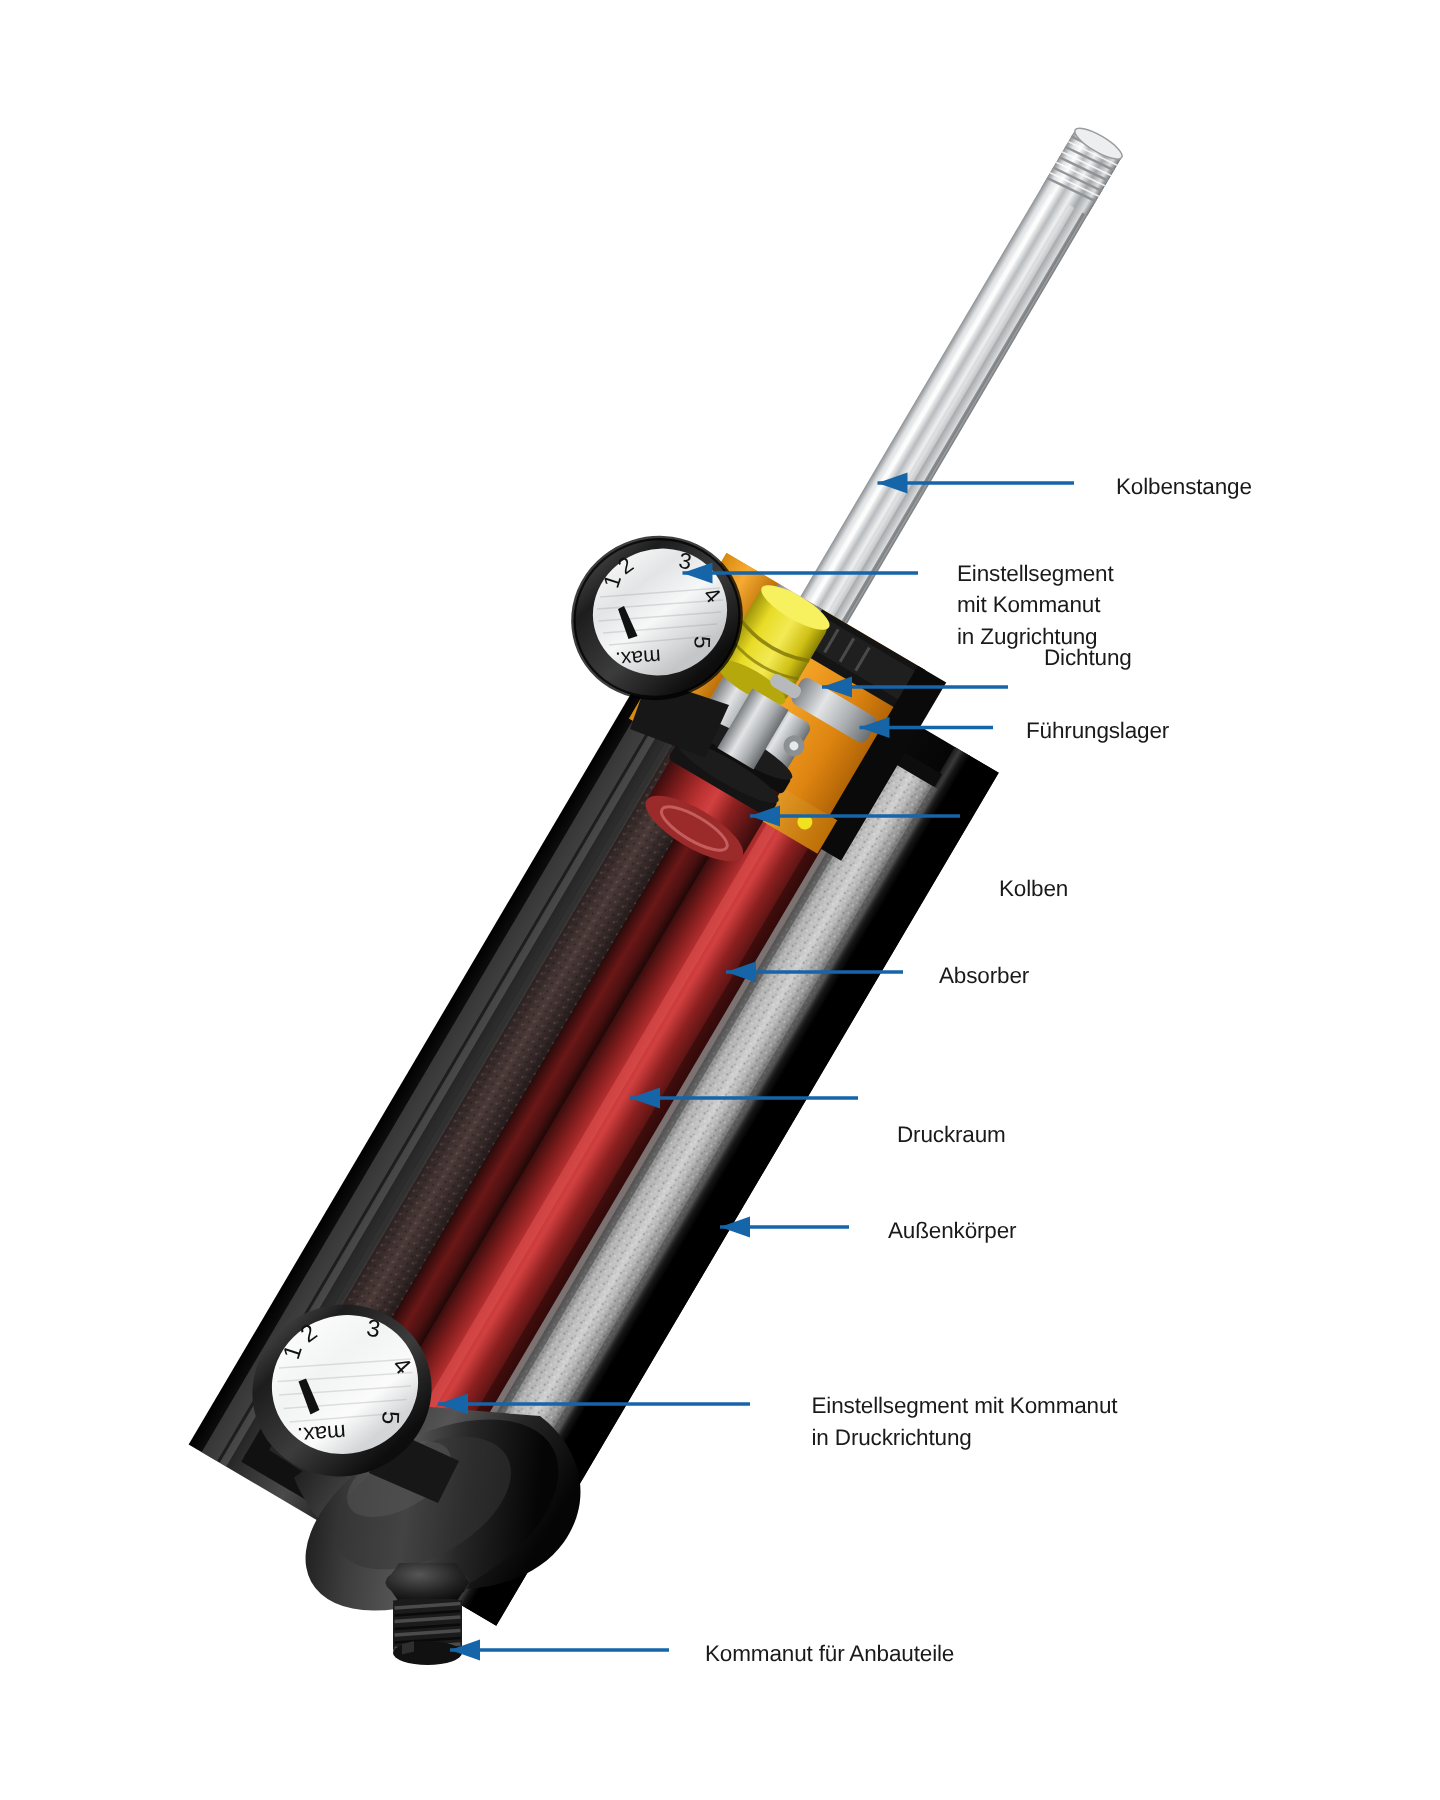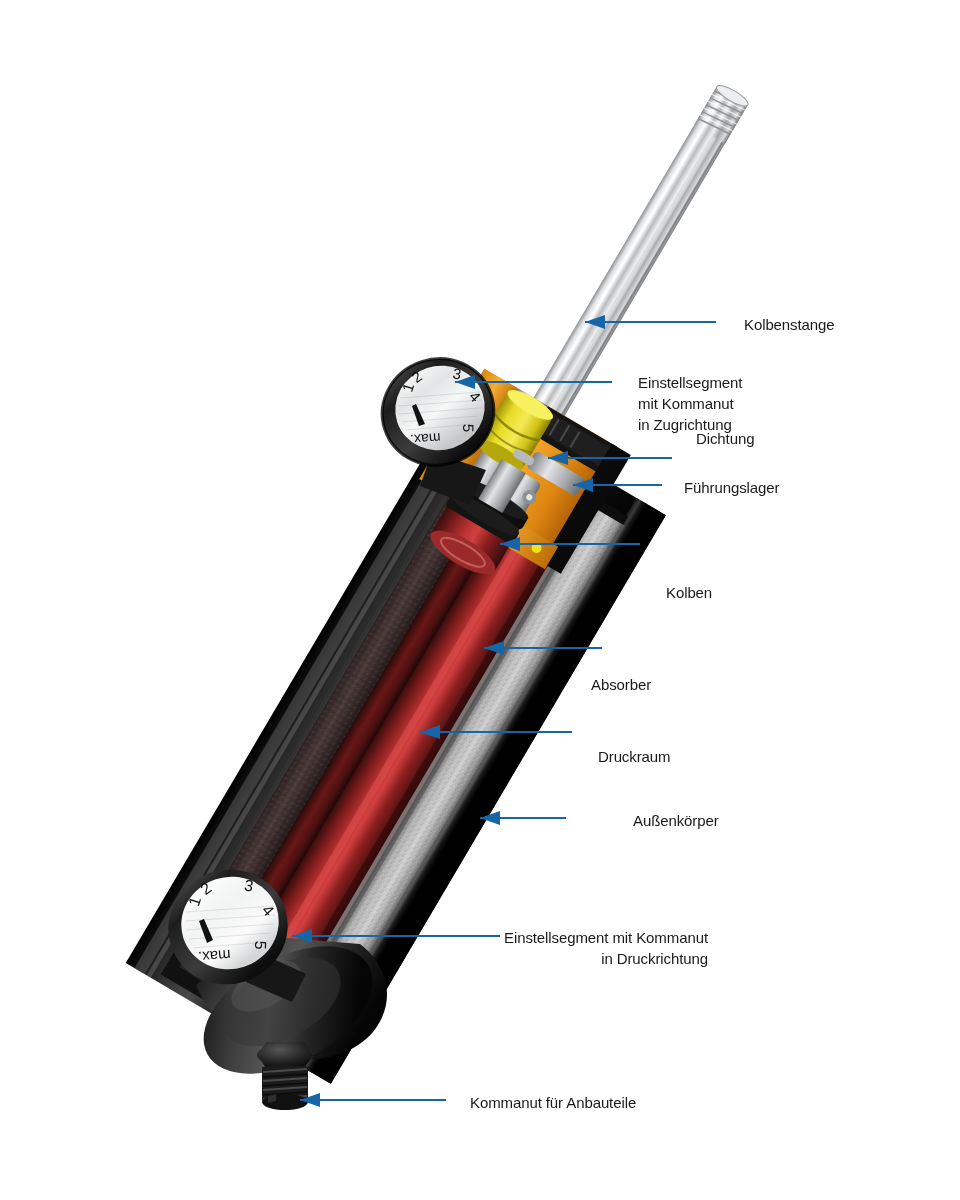--- a/index.html
+++ b/index.html
@@ -422,21 +422,21 @@
   </svg>
 
   <div id="labels">
       <div class="lbl" style="left: 744px; top: 314px;">Kolbenstange</div>
       <div class="lbl" style="left: 638px; top: 372px;">Einstellsegment
 mit Kommanut
 in Zugrichtung</div>
       <div class="lbl" style="left: 696px; top: 428px;">Dichtung</div>
       <div class="lbl" style="left: 684px; top: 477px;">Führungslager</div>
       <div class="lbl" style="left: 666px; top: 536px; margin-top: 46px;">Kolben</div>
-      <div class="lbl" style="left: 591px; top: 640px; margin-top: 34px;">Absorber</div>
+      <div class="lbl" style="left: 626px; top: 640px;">Absorber</div>
       <div class="lbl" style="left: 598px; top: 723px; margin-top: 23px;">Druckraum</div>
-      <div class="lbl" style="left: 592px; top: 810px; margin-left: 41px;">Außenkörper</div>
-      <div class="lbl" style="left: 504px; top: 927px; text-align: right;">Einstellsegment mit Kommanut
+      <div class="lbl" style="left: 592px; top: 810px;">Außenkörper</div>
+      <div class="lbl" style="left: 541px; top: 927px;">Einstellsegment mit Kommanut
 in Druckrichtung</div>
       <div class="lbl" style="left: 470px; top: 1092px;">Kommanut für Anbauteile</div>
     </div>
 
 </div>
 
 </body></html>

